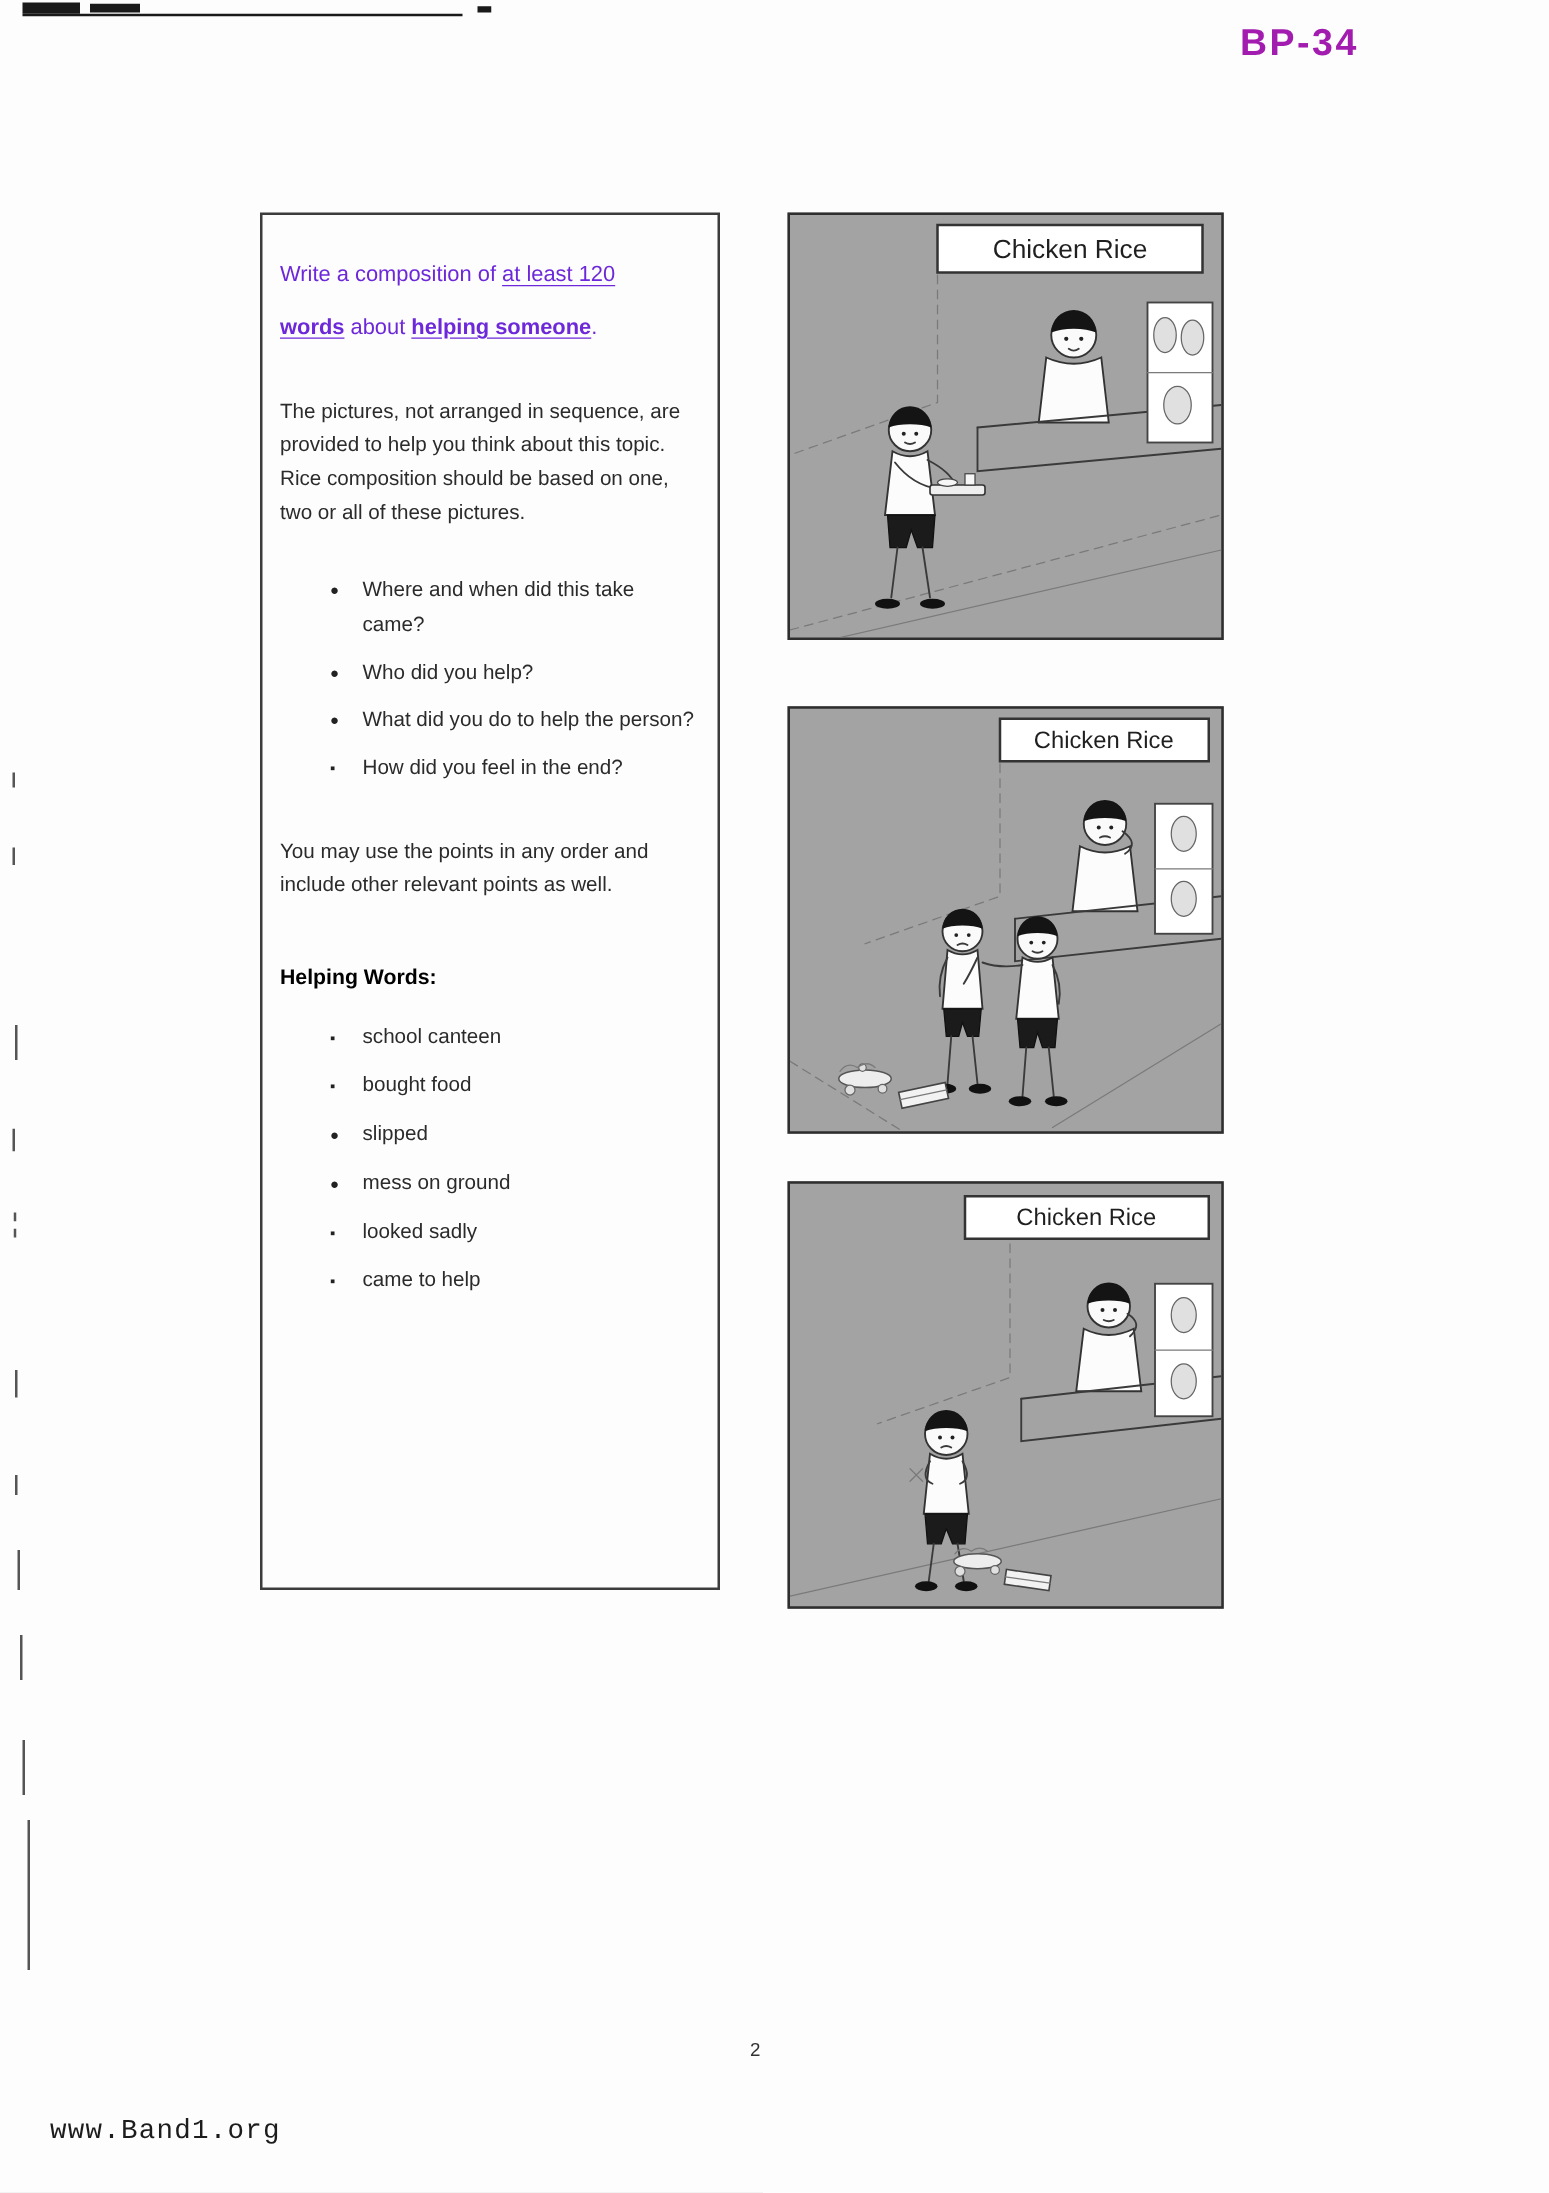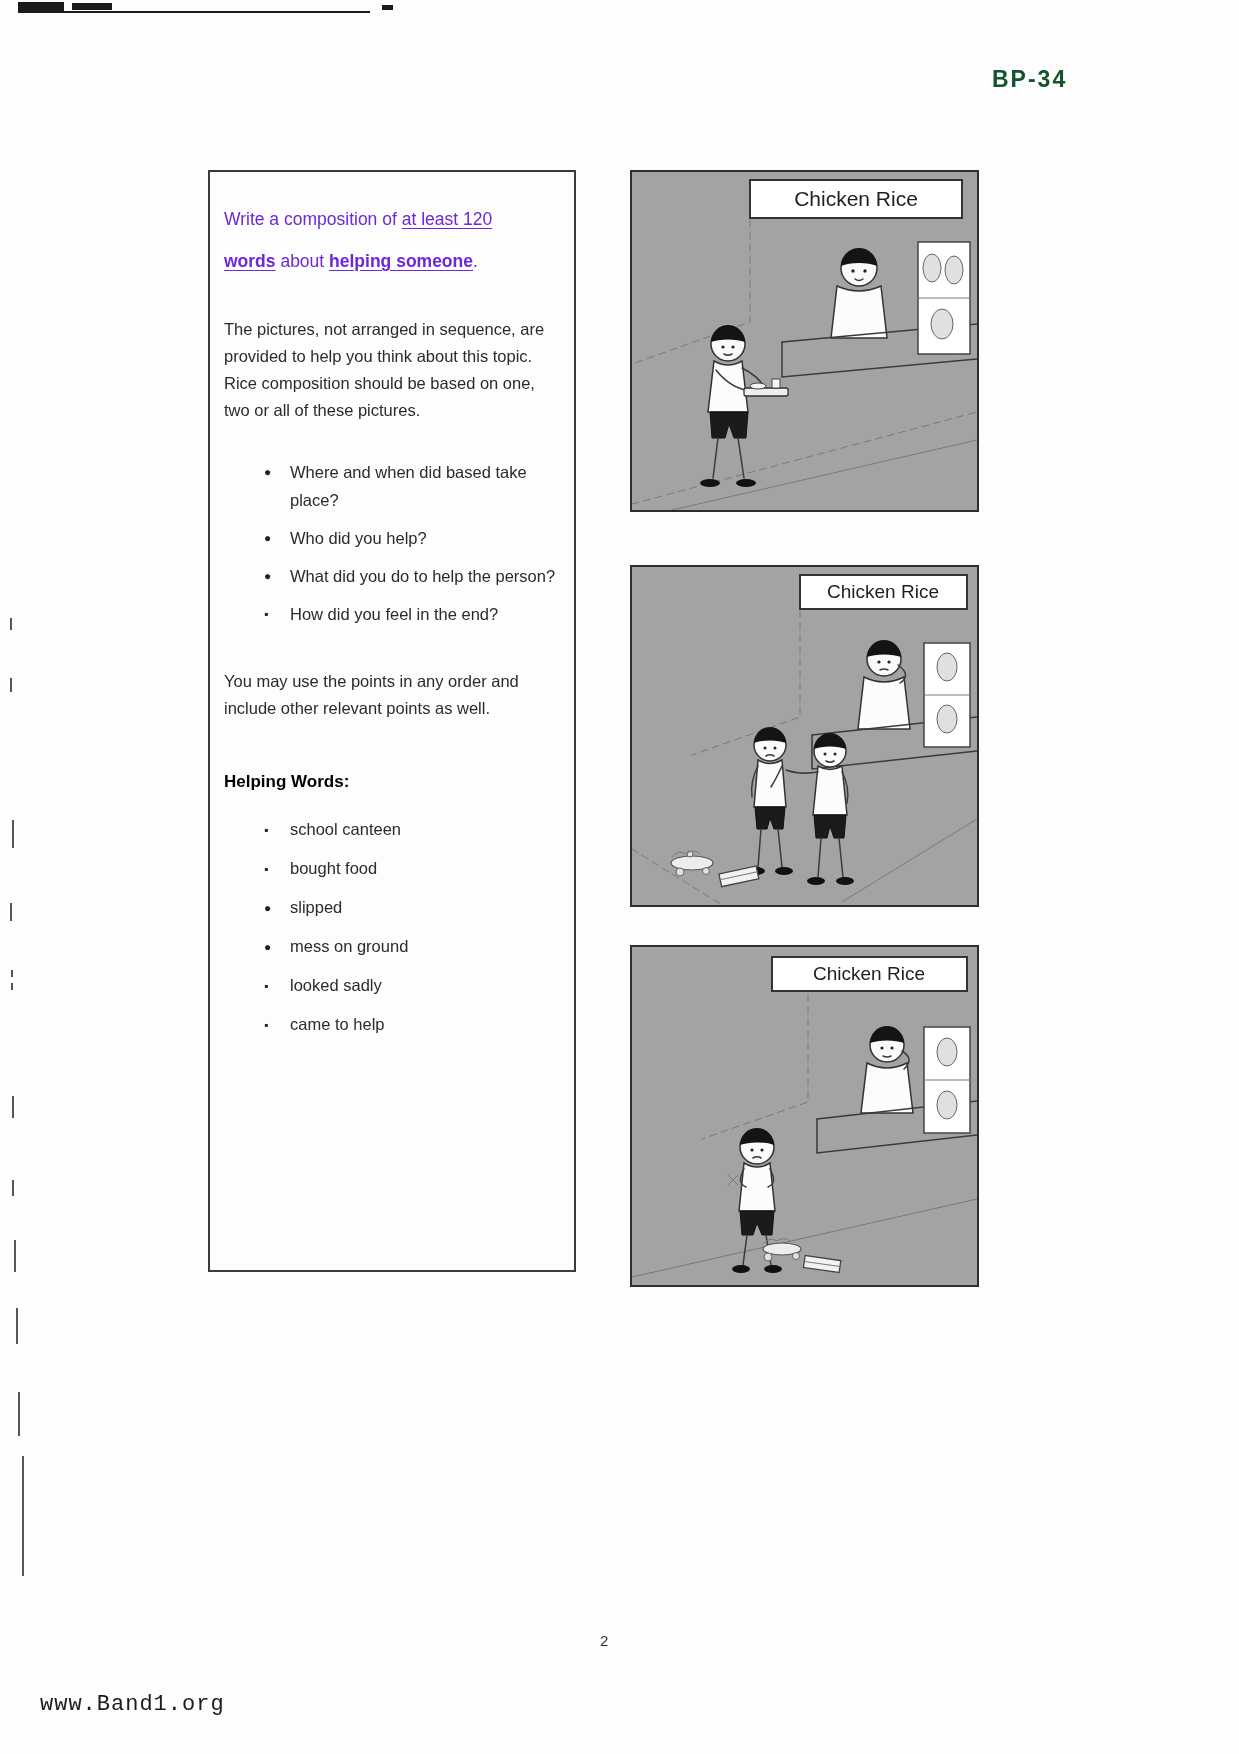--- a/index.html
+++ b/index.html
@@ -6,22 +6,22 @@
   .page{
     position:relative;width:1239px;height:1754px;margin:0 auto;
     background:#fdfdfd;overflow:hidden;
     font-family:"Liberation Sans",sans-serif;color:#2e2e2e;
   }
   
   .art{position:absolute;background:#1a1a1a;}
   .margin-mark{position:absolute;background:#555;width:2px;}
   
   .doc-code{
-    position:absolute;left:992px;top:18px;font-size:23px;letter-spacing:2px;
-    color:#14532d;font-weight:600;margin-top:48px;
+    position:absolute;left:992px;top:18px;font-size:30px;letter-spacing:2px;
+    color:#a21caf;font-weight:600;
   }
   .page-number{position:absolute;left:600px;top:1632px;font-size:15px;color:#333;}
   .footer-url{
     position:absolute;left:40px;top:1692px;font-size:22px;color:#1c1c1c;
     font-family:"Liberation Mono","DejaVu Sans Mono",monospace;letter-spacing:1px;
   }
   
   .instruction-box{
     position:absolute;left:208px;top:170px;width:368px;height:1102px;
     border:2px solid #3c3c3c;box-sizing:border-box;
@@ -88,21 +88,21 @@
       <span>Write a composition of </span><span class="u">at least 120</span><br>
       <span class="u b">words</span><span> about </span><span class="u b">helping someone</span><span>.</span>
     </p>
 
     <p class="para">The pictures, not arranged in sequence, are provided to help you think about this topic. Rice composition should be based on one, two or all of these pictures.</p>
 
 
     <ul class="points">
       <li>
         <span class="bullet">●</span>
-        <span>Where and when did based take place?</span>
+        <span>Where and when did this take came?</span>
       </li>
       <li>
         <span class="bullet">●</span>
         <span>Who did you help?</span>
       </li>
       <li>
         <span class="bullet">●</span>
         <span>What did you do to help the person?</span>
       </li>
       <li>

